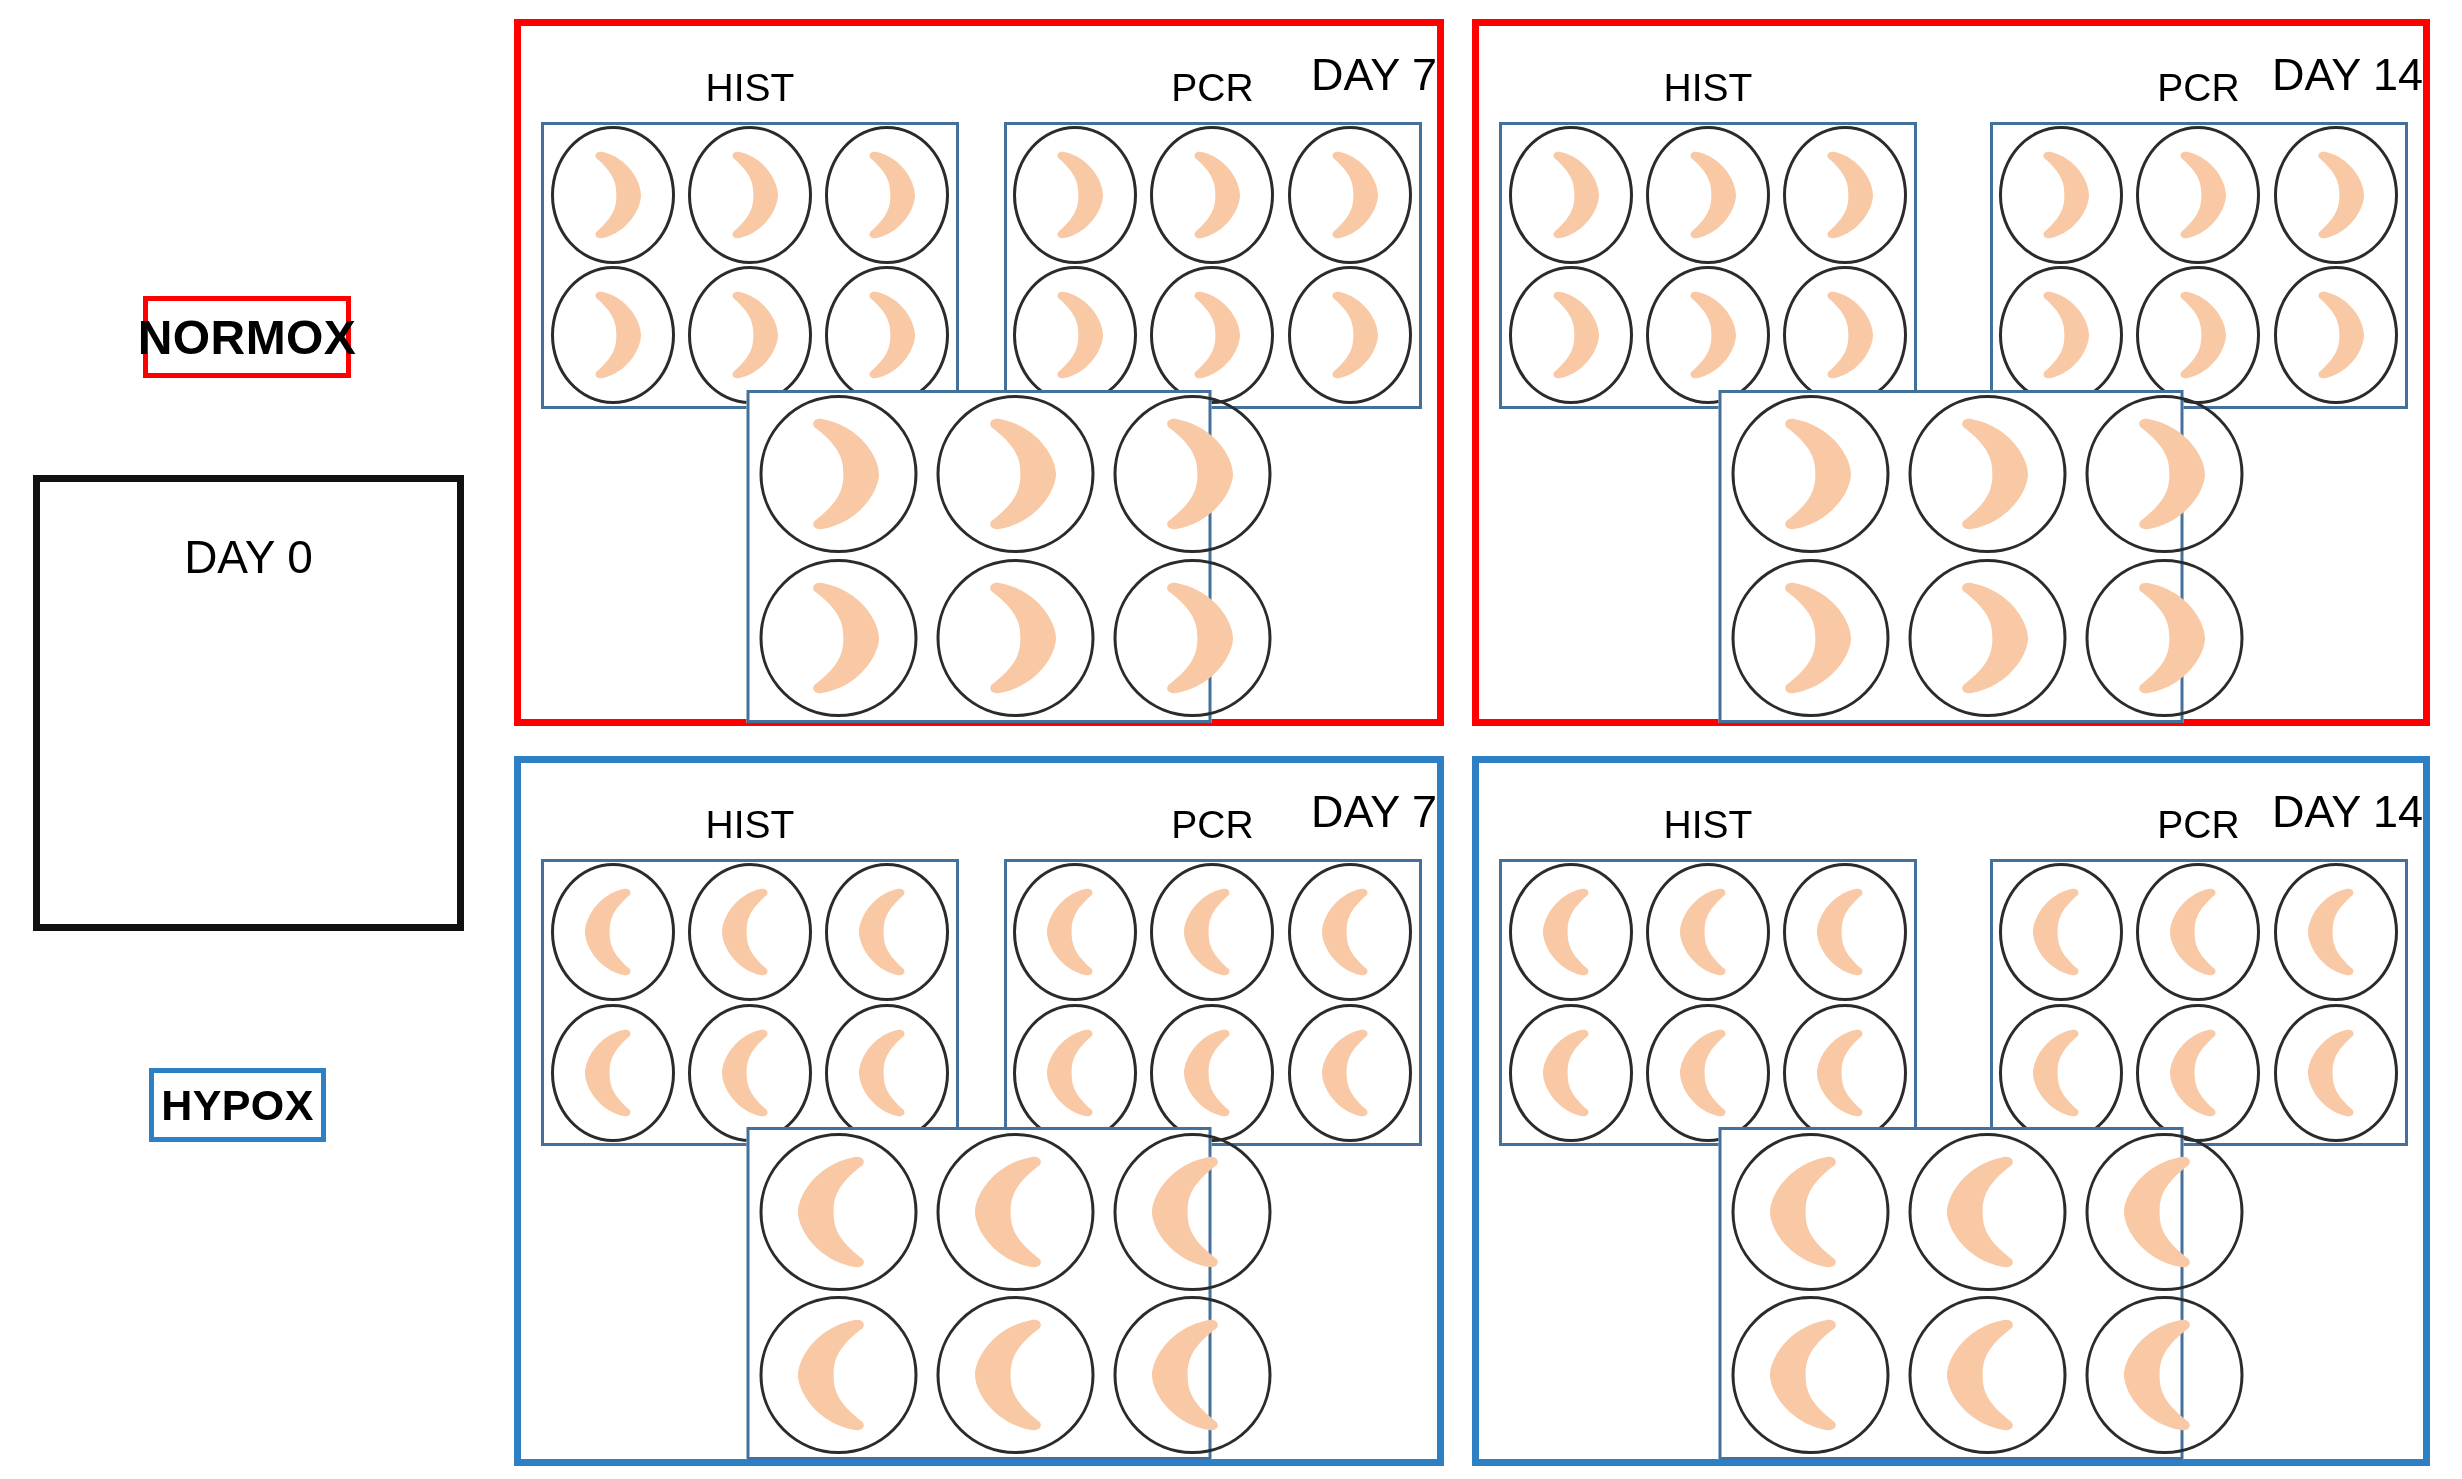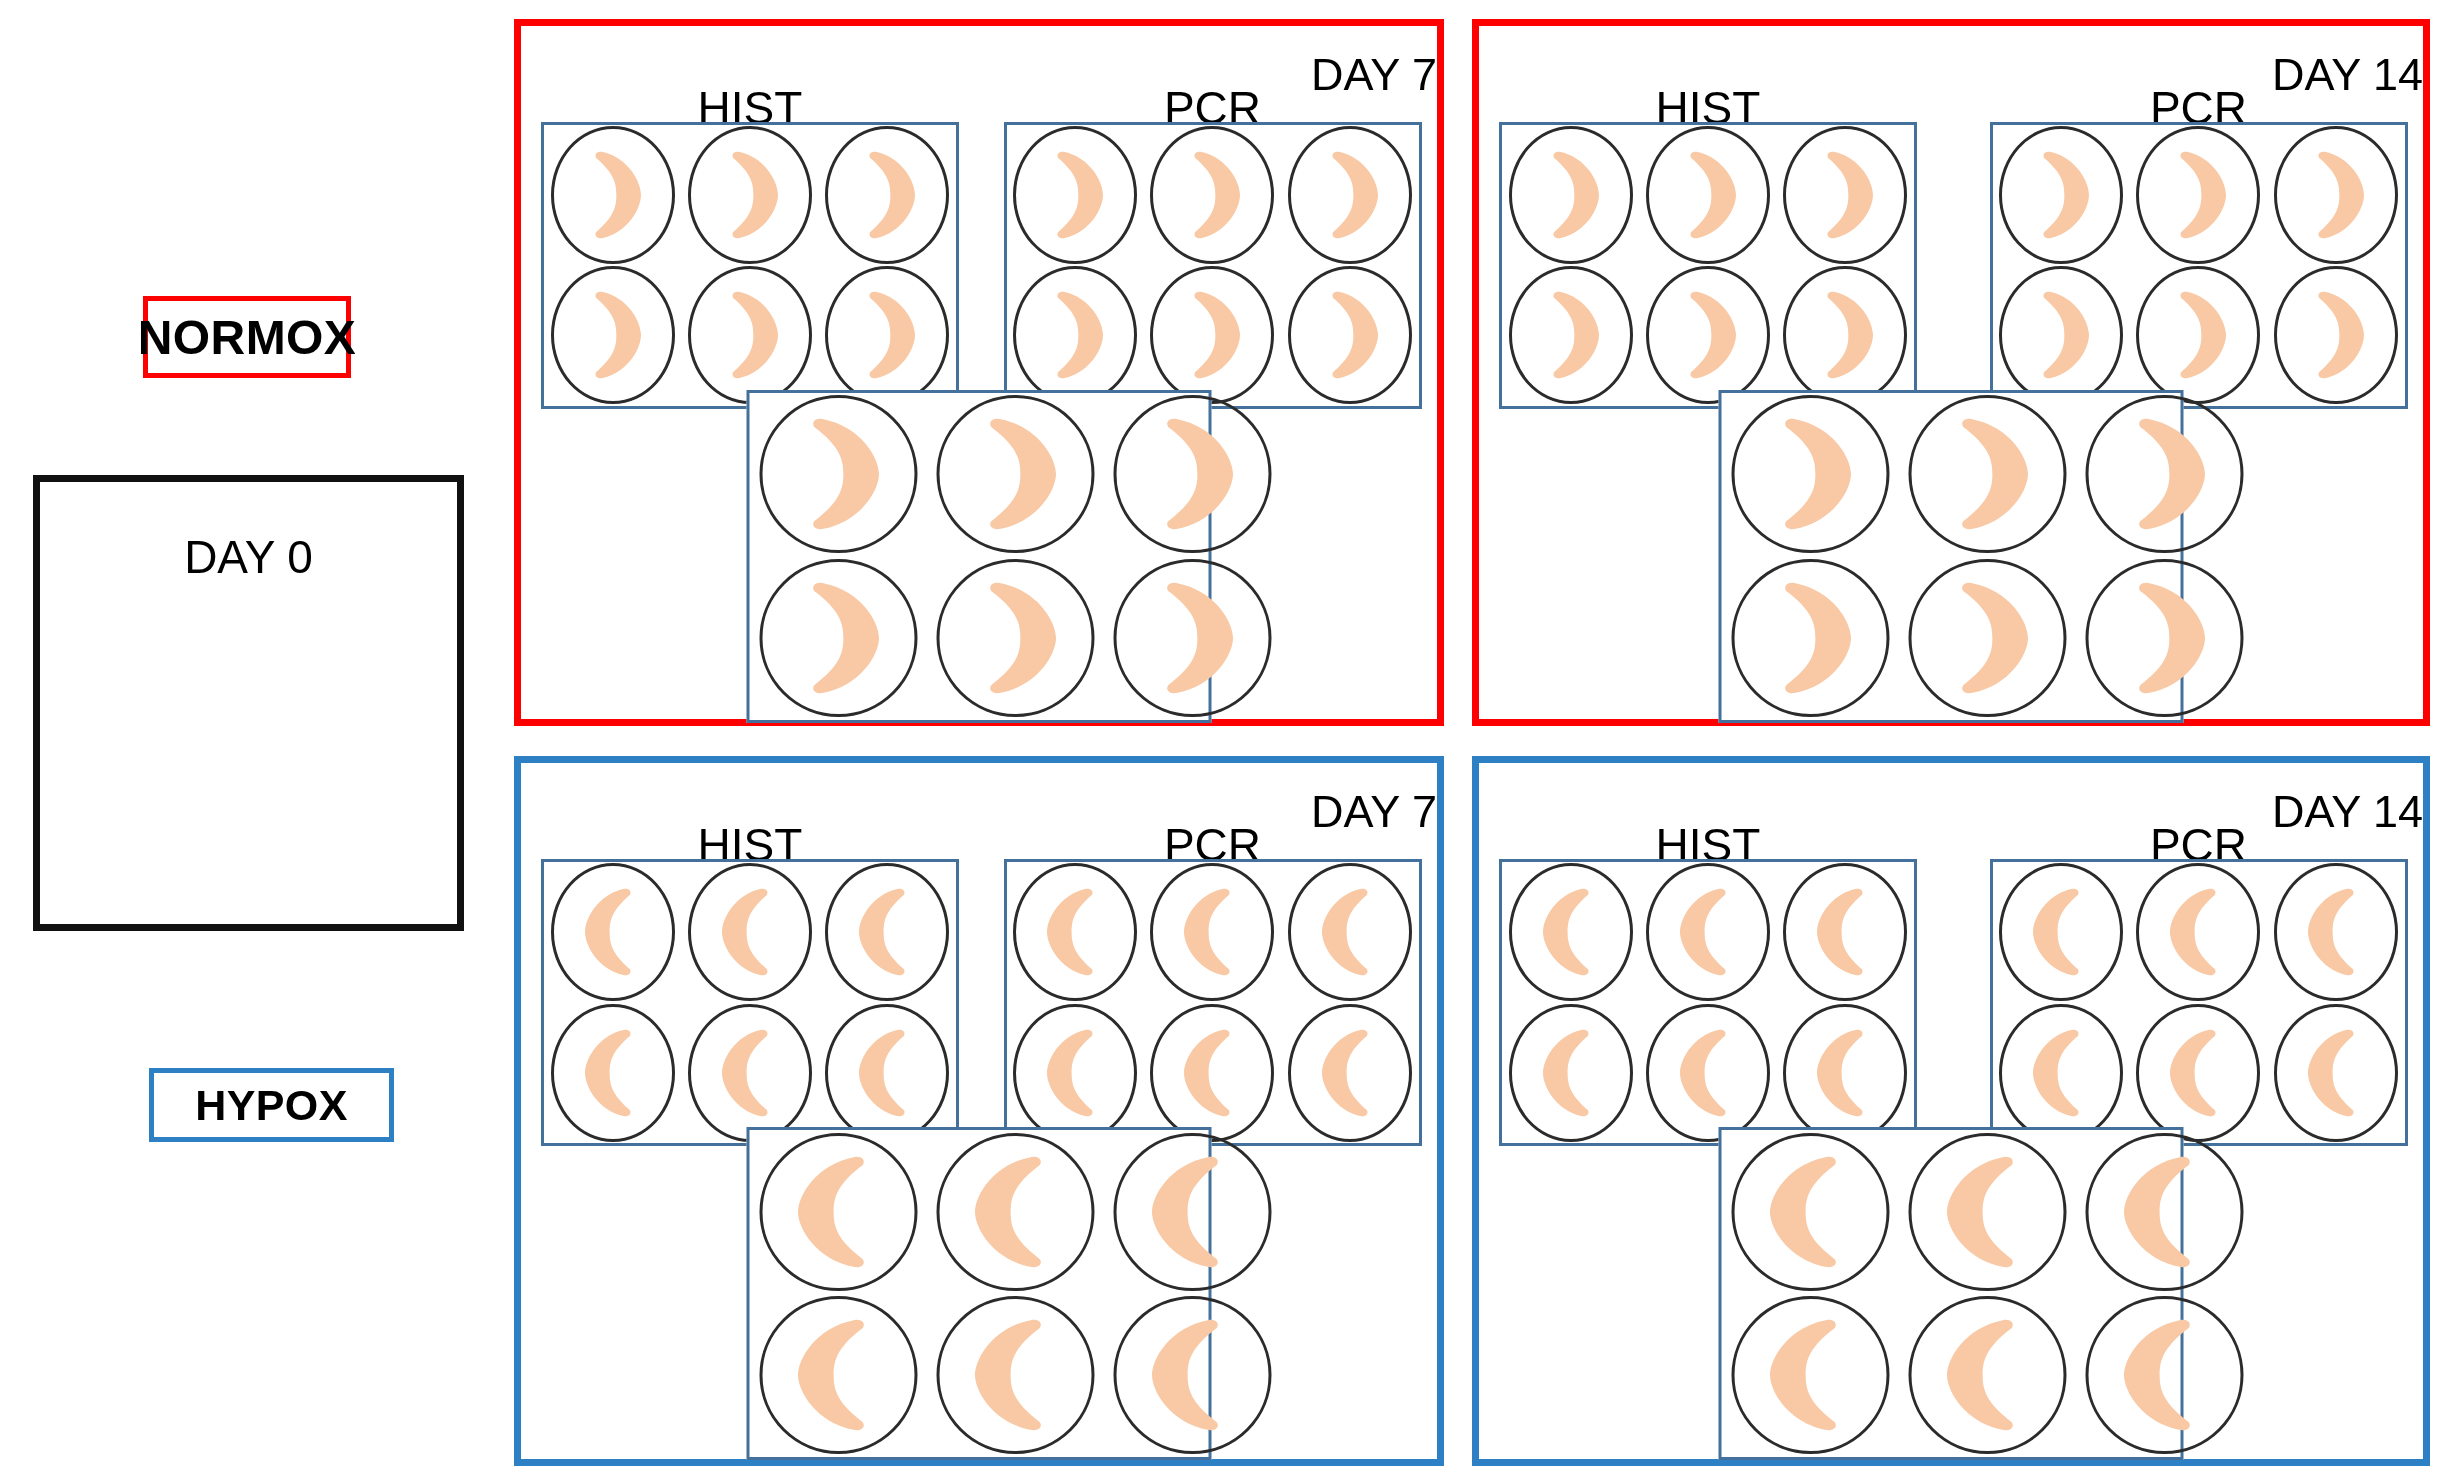--- a/index.html
+++ b/index.html
@@ -33,21 +33,21 @@
     letter-spacing: 0.4px;
   }
   #normox-label {
     left: 143px;  top: 296px;
     width: 208px; height: 82px;
     border: 5.4px solid #FF0000;
     font-size: 48px;
   }
   #hypox-label {
     left: 149px; top: 1068px;
-    width: 245px; height: 74px;
+    width: 177px; height: 74px;
     border: 5.4px solid #2E80C4;
     font-size: 43px;
   }
 
   #day0-box {
     position: absolute;
     left: 33px; top: 475px;
     width: 431px; height: 456px;
     border: 7.7px solid #111111;
     background: #ffffff;
@@ -112,23 +112,22 @@
   }
 
   
   .section {
     position: absolute;
   }
   .section-label {
     position: absolute;
     width: 100%;
     text-align: center;
-    font-size: 46px;
+    font-size: 39px;
     white-space: nowrap;
-    margin-top: 15px;
   }
   .section-label.top    { top: 0; }
   .section-label.bottom { bottom: 0; }
 
   .well-plate {
     position: absolute;
     border: 3.1px solid #44719C;
     background: #ffffff;
     box-sizing: border-box;
     display: grid;

